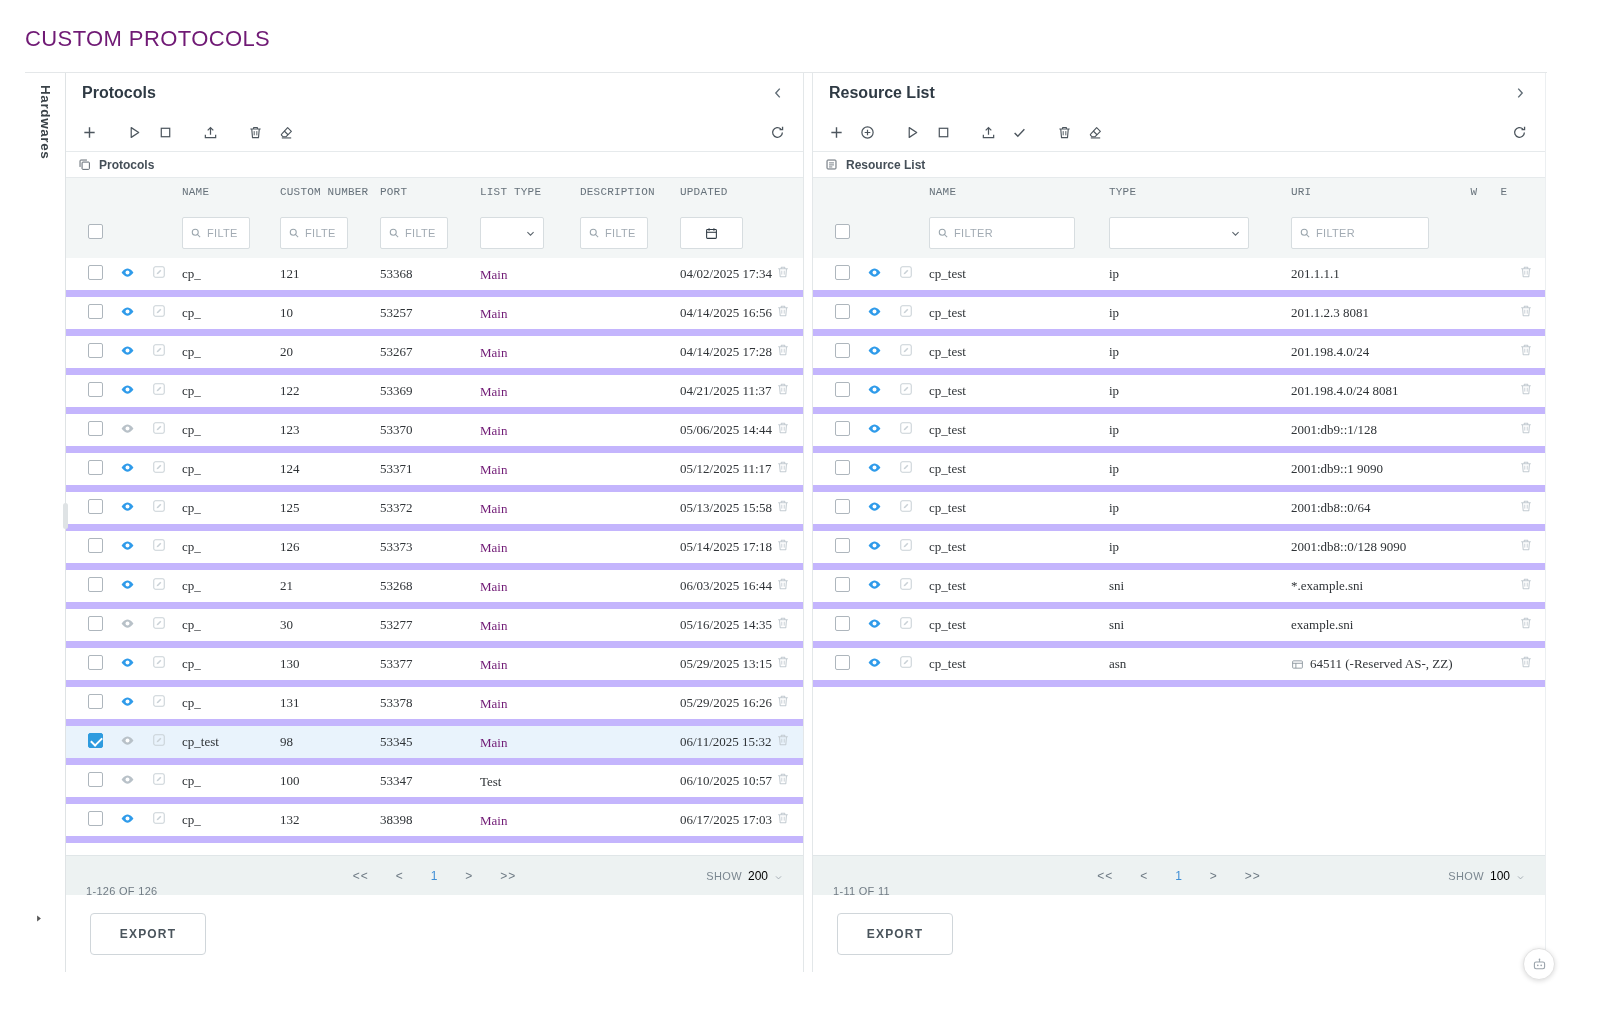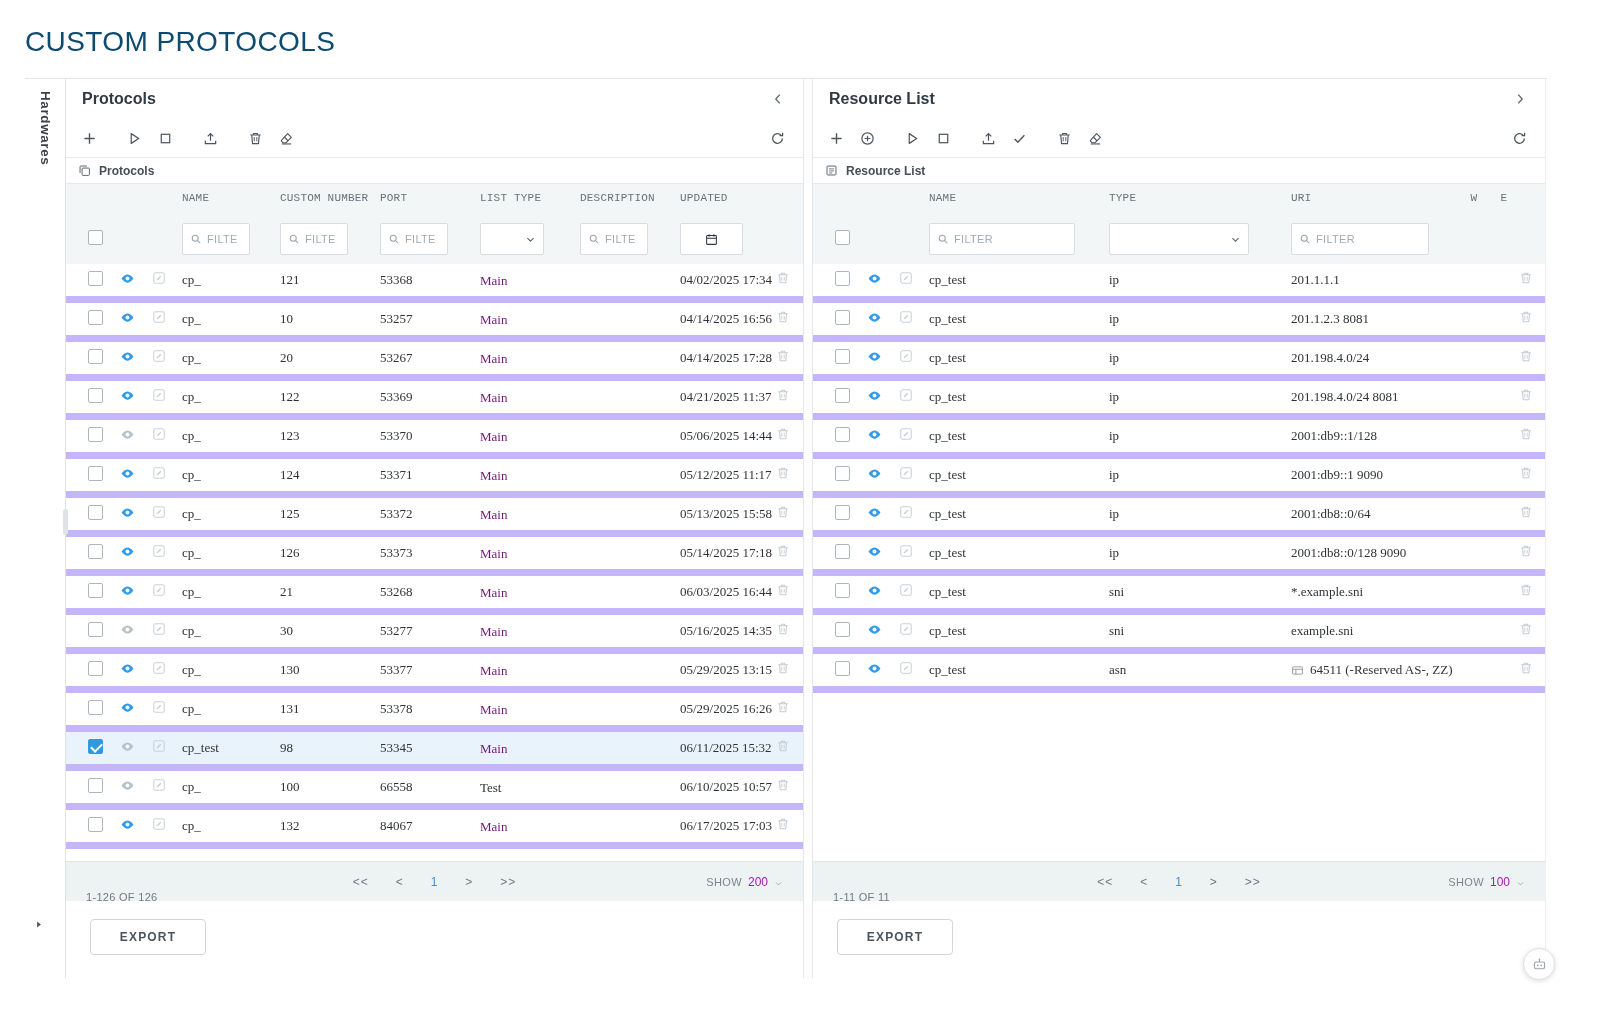--- a/index.html
+++ b/index.html
@@ -3,21 +3,21 @@
 <meta charset="utf-8">
 <style>
   * { box-sizing: border-box; margin: 0; padding: 0; }
   html,body { background:#fff; }
   body {
     width:1597px; height:1012px; position:relative; overflow:hidden;
     font-family:"Liberation Sans", sans-serif; color:#333;
   }
   
   .page-header { padding:26px 25px 20px 25px; }
-  .page-title { font-size:28px; font-weight:500; color:#0c4a6e; letter-spacing:.4px; }
+  .page-title { font-size:22px; font-weight:500; color:#701a75; letter-spacing:.4px; }
 
   
   .content {
     margin:0 50px 0 25px; border-top:1px solid #e4e7e9;
     display:flex; height:900px; align-items:stretch;
   }
   .hw-strip { width:41px; border-right:1px solid #dfe3e5; position:relative; flex:0 0 auto; }
   .hw-label {
     writing-mode:vertical-rl; font-weight:700; font-size:13.5px; color:#3a4248;
     letter-spacing:.6px; margin:12px auto 0 auto; display:block; width:max-content;
@@ -97,27 +97,27 @@
   .uri-ic { color:#8a949c; font-size:13px; display:inline-flex; }
 
   
   .tfoot { height:40px; background:#edf2f2; border-top:1px solid #e0e6e8; display:flex; align-items:center; padding:0 20px; }
   .range { flex:1; font-size:11px; color:#707b84; letter-spacing:.3px;margin-top:30px; }
   .pager { display:flex; gap:27px; align-items:center; }
   .pg { font-size:12px; color:#6e7a84; cursor:pointer; letter-spacing:1px; }
   .pg.active { color:#3f8fd6; }
   .shower { flex:1; display:flex; justify-content:flex-end; align-items:center; gap:6px; }
   .show-label { font-size:11px; color:#7b8790; letter-spacing:.4px; }
-  .show-value { font-size:12px; color:#a21caf; cursor:pointer; }
+  .show-value { font-size:12px; color:#000000; cursor:pointer; }
   .show-caret { font-size:9px; color:#9aa3ab; display:inline-flex; margin-top:3px; }
 
   
   .export-area { padding:18px 0 0 24px; }
   .export-btn {
-    width:116px; height:36px; background:#fff; border:1px solid #d0d6da; border-radius:4px;
+    width:116px; height:42px; background:#fff; border:1px solid #d0d6da; border-radius:4px;
     font-family:"Liberation Sans", sans-serif; font-size:12px; font-weight:700; letter-spacing:1.2px;
     color:#4a545c; cursor:pointer;
   }
 
   
   .fab {
     position:absolute; right:42px; top:948px; width:32px; height:32px; border-radius:50%;
     background:#fff; border:1px solid #e2e2e2; box-shadow:0 1px 5px rgba(0,0,0,.15);
     display:flex; align-items:center; justify-content:center; color:#9aa3ab; font-size:17px; cursor:pointer;
   }
@@ -666,21 +666,21 @@
                 </svg>
               </span></div>
             <div class="cell center"><span class="icon edit" data-icon="edit">
                 <svg viewBox="0 0 16 16" width="1em" height="1em">
                   <rect x="2" y="2" width="12" height="12" rx="2" fill="none" stroke="currentColor" stroke-width="1.2"></rect>
                   <path d="M5.3 10.7l1.7-.4 3.7-3.7-1.3-1.3-3.7 3.7z" fill="currentColor"></path>
                 </svg>
               </span></div>
             <div class="cell serif">cp_</div>
             <div class="cell serif">100</div>
-            <div class="cell serif">66558</div>
+            <div class="cell serif">53347</div>
             <div class="cell"><span class="type-link serif plain">Test</span></div>
             <div class="cell serif"></div>
             <div class="cell serif">06/10/2025 10:57</div>
             <div class="cell center"><span class="icon rowtrash" data-icon="delete">
                 <svg viewBox="0 0 16 16" width="1em" height="1em">
                   <path d="M2.5 4.2h11M6 4V2.6h4V4M4 4.2l.8 9.3h6.4l.8-9.3z" fill="none" stroke="currentColor" stroke-width="1.2" stroke-linejoin="round"></path>
                   <path d="M6.6 6.5v4.5M9.4 6.5v4.5" stroke="currentColor" stroke-width="1" fill="none"></path>
                 </svg>
               </span></div>
           </div>
@@ -694,21 +694,21 @@
                 </svg>
               </span></div>
             <div class="cell center"><span class="icon edit" data-icon="edit">
                 <svg viewBox="0 0 16 16" width="1em" height="1em">
                   <rect x="2" y="2" width="12" height="12" rx="2" fill="none" stroke="currentColor" stroke-width="1.2"></rect>
                   <path d="M5.3 10.7l1.7-.4 3.7-3.7-1.3-1.3-3.7 3.7z" fill="currentColor"></path>
                 </svg>
               </span></div>
             <div class="cell serif">cp_</div>
             <div class="cell serif">132</div>
-            <div class="cell serif">84067</div>
+            <div class="cell serif">38398</div>
             <div class="cell"><span class="type-link serif">Main</span></div>
             <div class="cell serif"></div>
             <div class="cell serif">06/17/2025 17:03</div>
             <div class="cell center"><span class="icon rowtrash" data-icon="delete">
                 <svg viewBox="0 0 16 16" width="1em" height="1em">
                   <path d="M2.5 4.2h11M6 4V2.6h4V4M4 4.2l.8 9.3h6.4l.8-9.3z" fill="none" stroke="currentColor" stroke-width="1.2" stroke-linejoin="round"></path>
                   <path d="M6.6 6.5v4.5M9.4 6.5v4.5" stroke="currentColor" stroke-width="1" fill="none"></path>
                 </svg>
               </span></div>
           </div>

